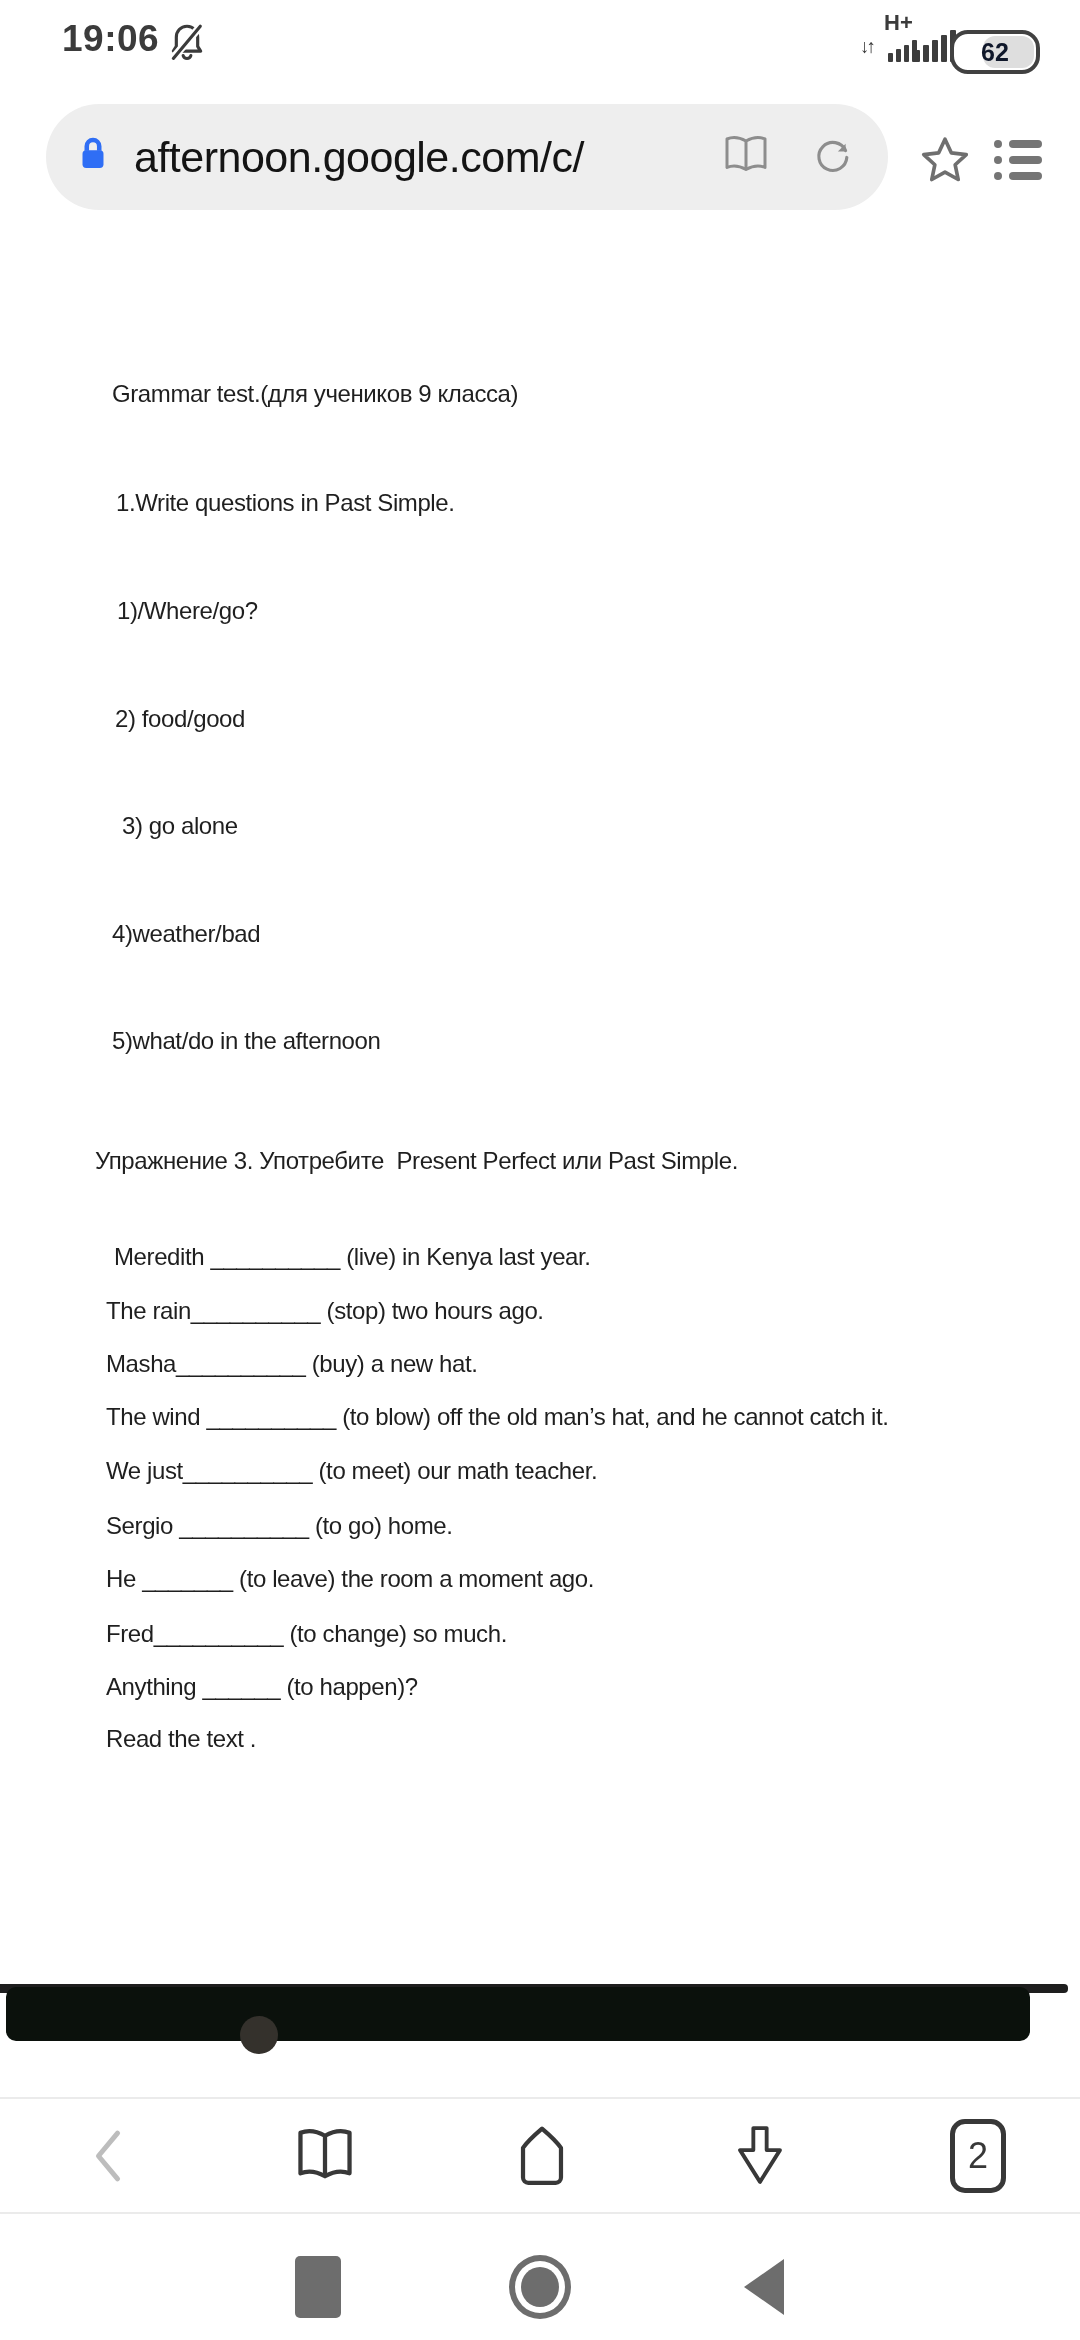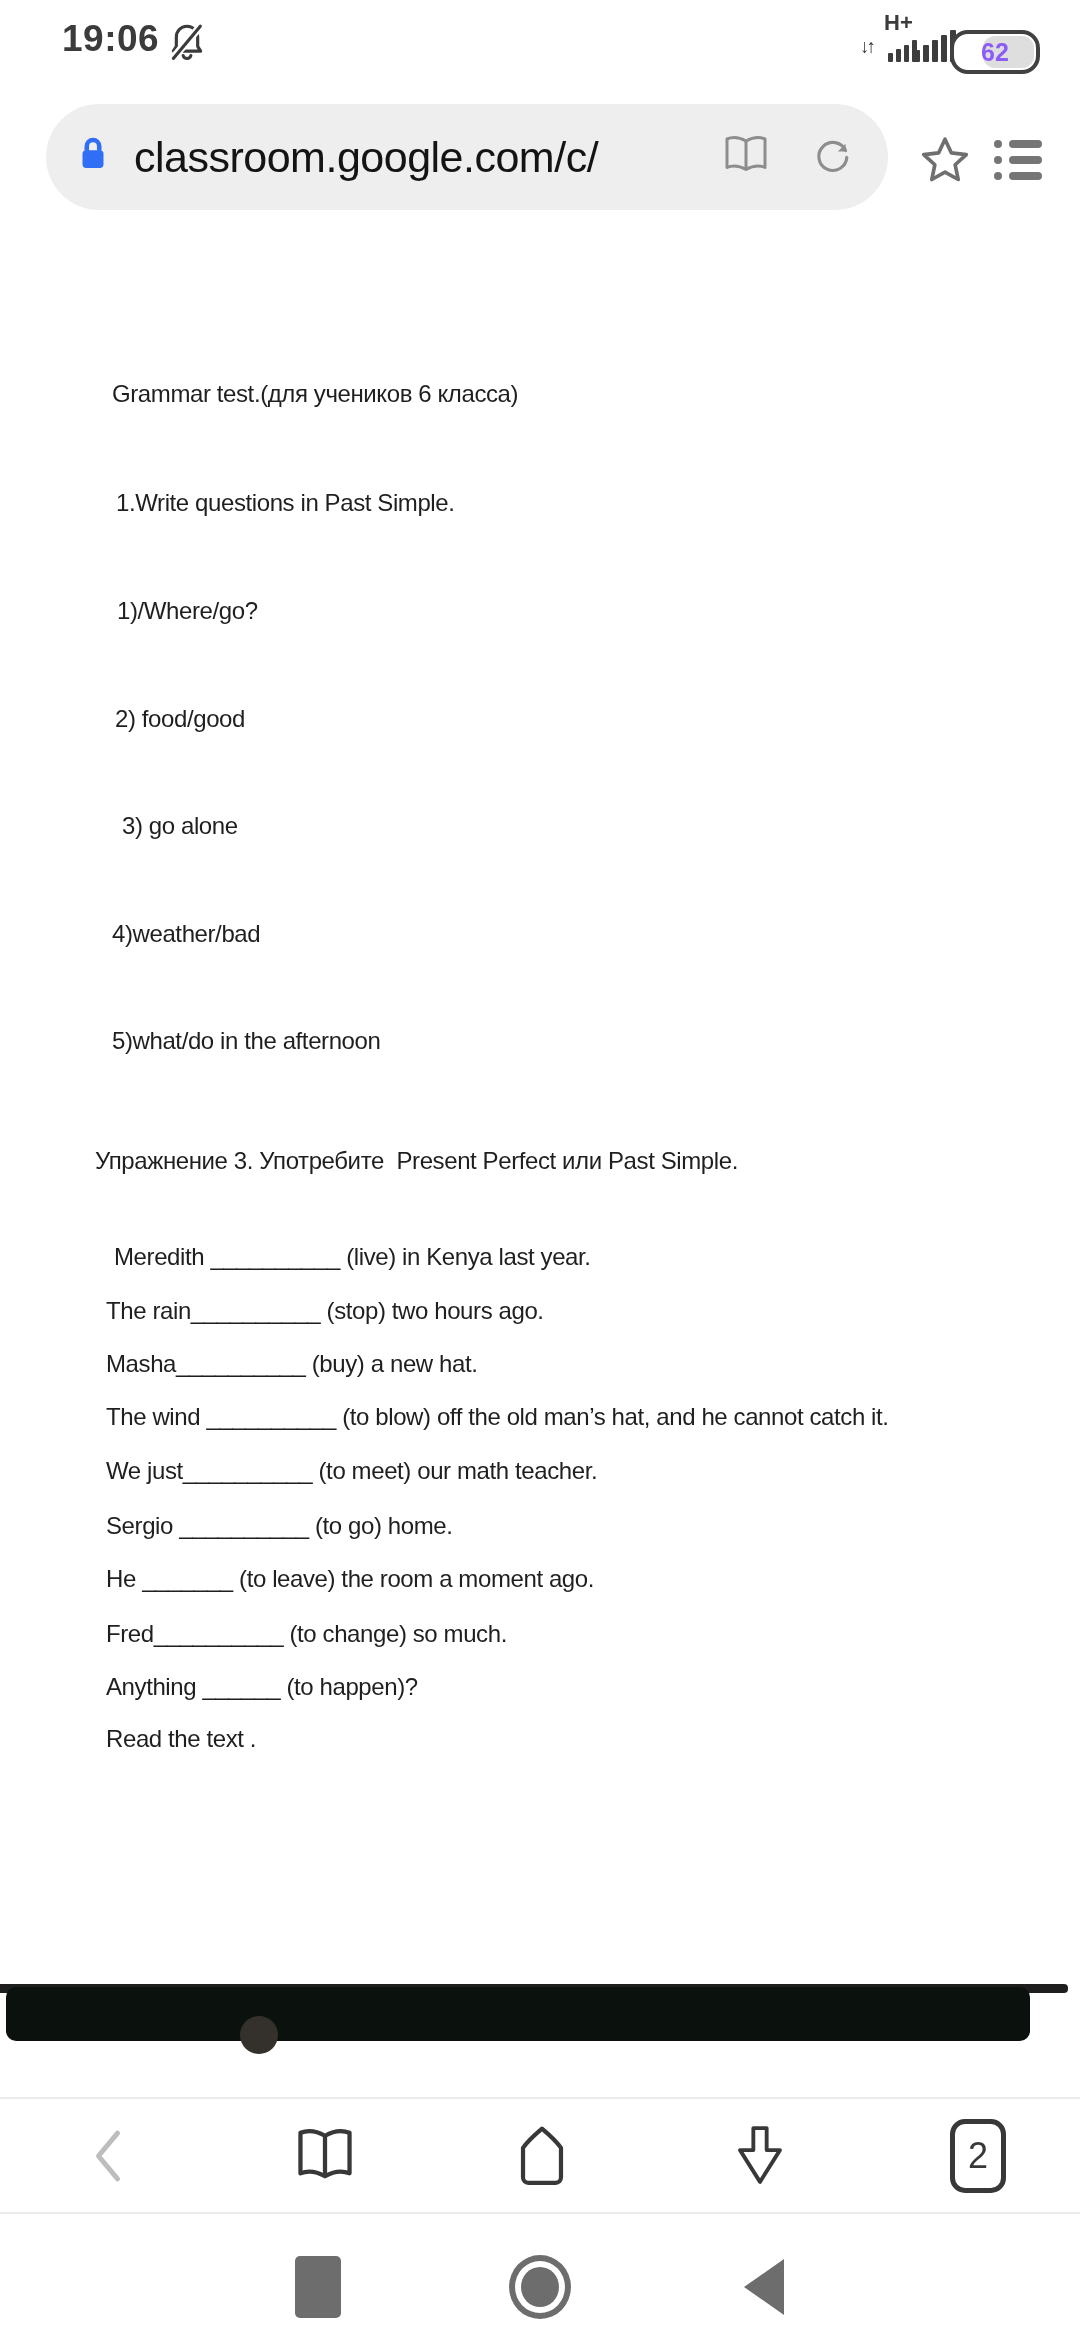--- a/index.html
+++ b/index.html
@@ -15,21 +15,21 @@
   .time{position:absolute;left:62px;top:18px;font-size:37px;font-weight:700;color:#3b3b3b;letter-spacing:0.5px;text-align:center;}
   .bell{position:absolute;left:166px;top:20px;}
   .nettype{position:absolute;left:884px;top:10px;font-size:22px;font-weight:700;color:#3b3b3b;}
   .netarrows{position:absolute;left:860px;top:36px;font-size:19px;color:#3b3b3b;letter-spacing:-3px;}
   .bars{position:absolute;display:flex;align-items:flex-end;gap:3px;}
   .bars.small{left:888px;top:40px;}
   .bars.big{left:914px;top:30px;}
   .bar{background:#3d3d3d;border-radius:1px;}
   .battery{position:absolute;left:950px;top:30px;width:82px;height:36px;border:4px solid #414141;border-radius:18px;background:#ffffff;overflow:hidden;}
   .battery .fill{position:absolute;right:2px;top:2px;bottom:2px;width:62%;background:#dedede;border-radius:12px;}
-  .battery .num{position:absolute;left:0;top:0;right:0;bottom:0;display:flex;align-items:center;justify-content:center;font-size:25px;font-weight:600;color:#8b5cf6;}
+  .battery .num{position:absolute;left:0;top:0;right:0;bottom:0;display:flex;align-items:center;justify-content:center;font-size:25px;font-weight:600;color:#0f172a;}
 
   
   .urlpill{
     position:absolute;left:46px;top:104px;width:842px;height:106px;border-radius:53px;
     background:#eeeeee;display:flex;align-items:center;
   }
   .lock{margin-left:30px;flex:0 0 auto;}
   .urltext{margin-left:24px;font-size:43px;color:#141414;letter-spacing:-0.5px;white-space:nowrap;}
   .pillspacer{flex:1;}
   .pill-icon{flex:0 0 auto;color:#8d8d8d;}
@@ -104,21 +104,21 @@
     </div>
   </div>
 
   <div class="urlpill">
     <span class="lock">
       <svg width="34" height="42" viewBox="0 0 24 28">
         <path d="M7.6 11 V7.8 a4.4 4.4 0 0 1 8.8 0 V11" fill="none" stroke="#2f6ef5" stroke-width="3.2"></path>
         <rect x="4.6" y="10.6" width="14.8" height="12.6" rx="2.6" fill="#2f6ef5"></rect>
       </svg>
     </span>
-    <span class="urltext">classroom.google.com/c/</span>
+    <span class="urltext">afternoon.google.com/c/</span>
     <span class="pillspacer"></span>
     <span class="pill-icon reader-ic">
       <svg width="48" height="40" viewBox="0 0 24 20">
         <path d="M2.5 2 C5.3 0.8 8.6 1.1 12 3 C15.4 1.1 18.7 0.8 21.5 2 V16.2 C18.7 15 15.4 15.3 12 17.2 C8.6 15.3 5.3 15 2.5 16.2 Z" fill="none" stroke="currentColor" stroke-width="1.5" stroke-linejoin="round"></path>
         <path d="M12 3 V17.2" stroke="currentColor" stroke-width="1.5"></path>
       </svg>
     </span>
     <span class="pill-icon refresh-ic">
       <svg width="42" height="42" viewBox="0 0 24 24">
         <path d="M19.2 9.5 A8 8 0 1 0 19.9 13.4" fill="none" stroke="currentColor" stroke-width="1.8" stroke-linecap="round"></path>
@@ -142,21 +142,21 @@
         <div class="listdot"></div>
         <div class="listbar"></div>
       </div>
     <div class="listrow">
         <div class="listdot"></div>
         <div class="listbar"></div>
       </div>
   </div>
 
   <div>
-    <div class="doc-line" style="left:112px;top:380px;">Grammar test.(для учеников 6 класса)</div>
+    <div class="doc-line" style="left:112px;top:380px;">Grammar test.(для учеников 9 класса)</div>
     <div class="doc-line" style="left:116px;top:489px;">1.Write questions in Past Simple.</div>
     <div class="doc-line" style="left:117px;top:597px;">1)/Where/go?</div>
     <div class="doc-line" style="left:115px;top:705px;">2) food/good</div>
     <div class="doc-line" style="left:122px;top:812px;">3) go alone</div>
     <div class="doc-line" style="left:112px;top:920px;">4)weather/bad</div>
     <div class="doc-line" style="left:112px;top:1027px;">5)what/do in the afternoon</div>
     <div class="doc-line" style="left:95px;top:1135px;margin-top:12px;">Упражнение 3. Употребите  Present Perfect или Past Simple.</div>
     <div class="doc-line" style="left:106px;top:1243px;margin-left:8px;">Meredith __________ (live) in Kenya last year.</div>
     <div class="doc-line" style="left:106px;top:1297px;">The rain__________ (stop) two hours ago.</div>
     <div class="doc-line" style="left:106px;top:1350px;">Masha__________ (buy) a new hat.</div>

